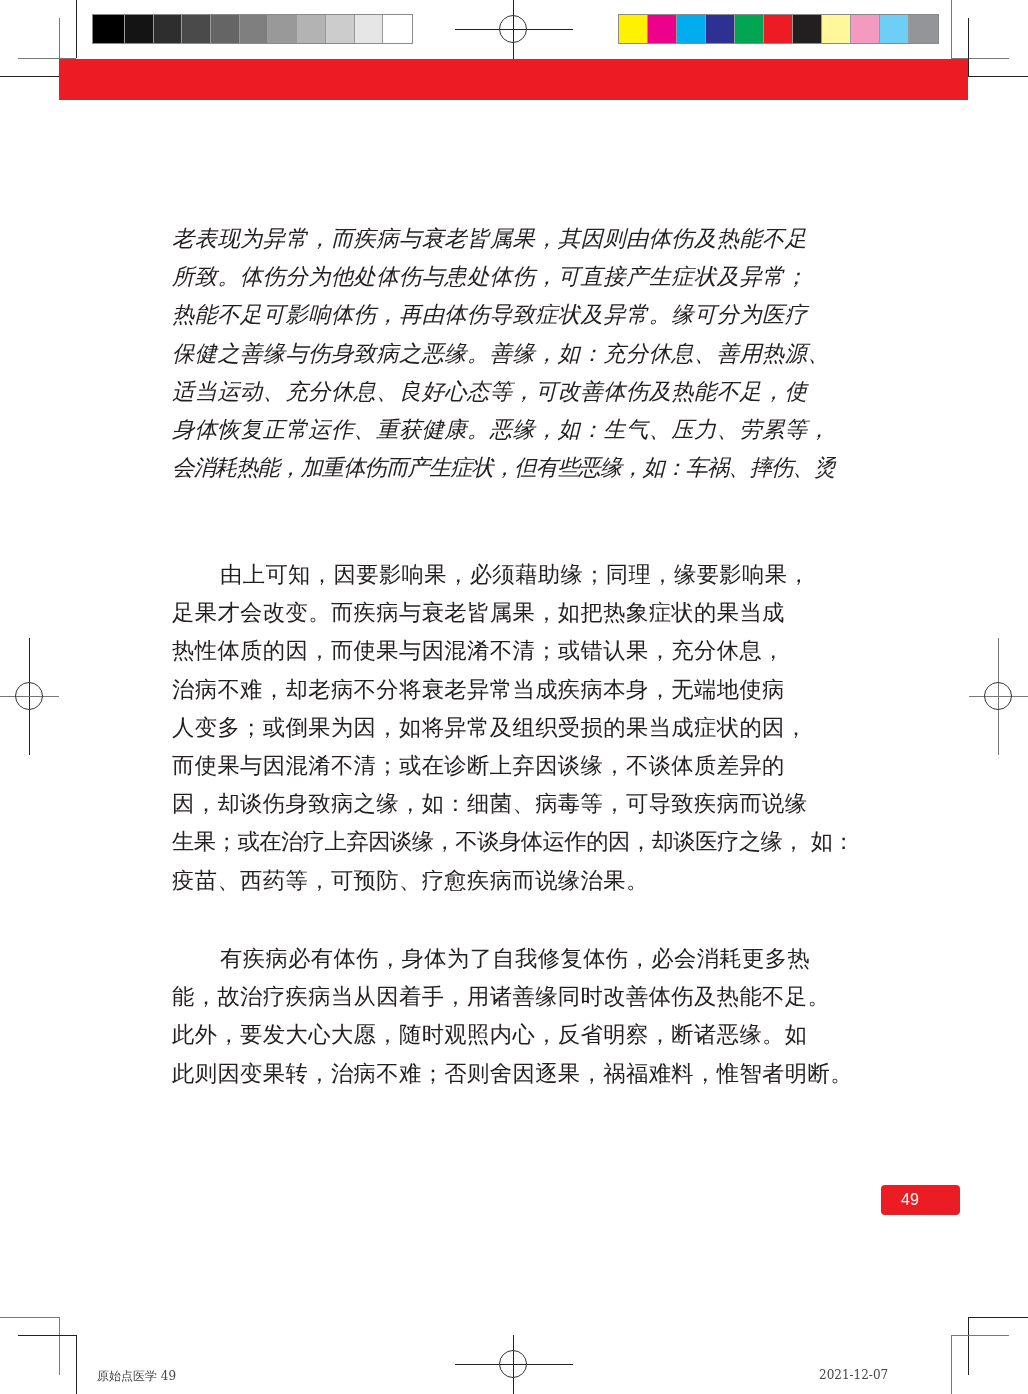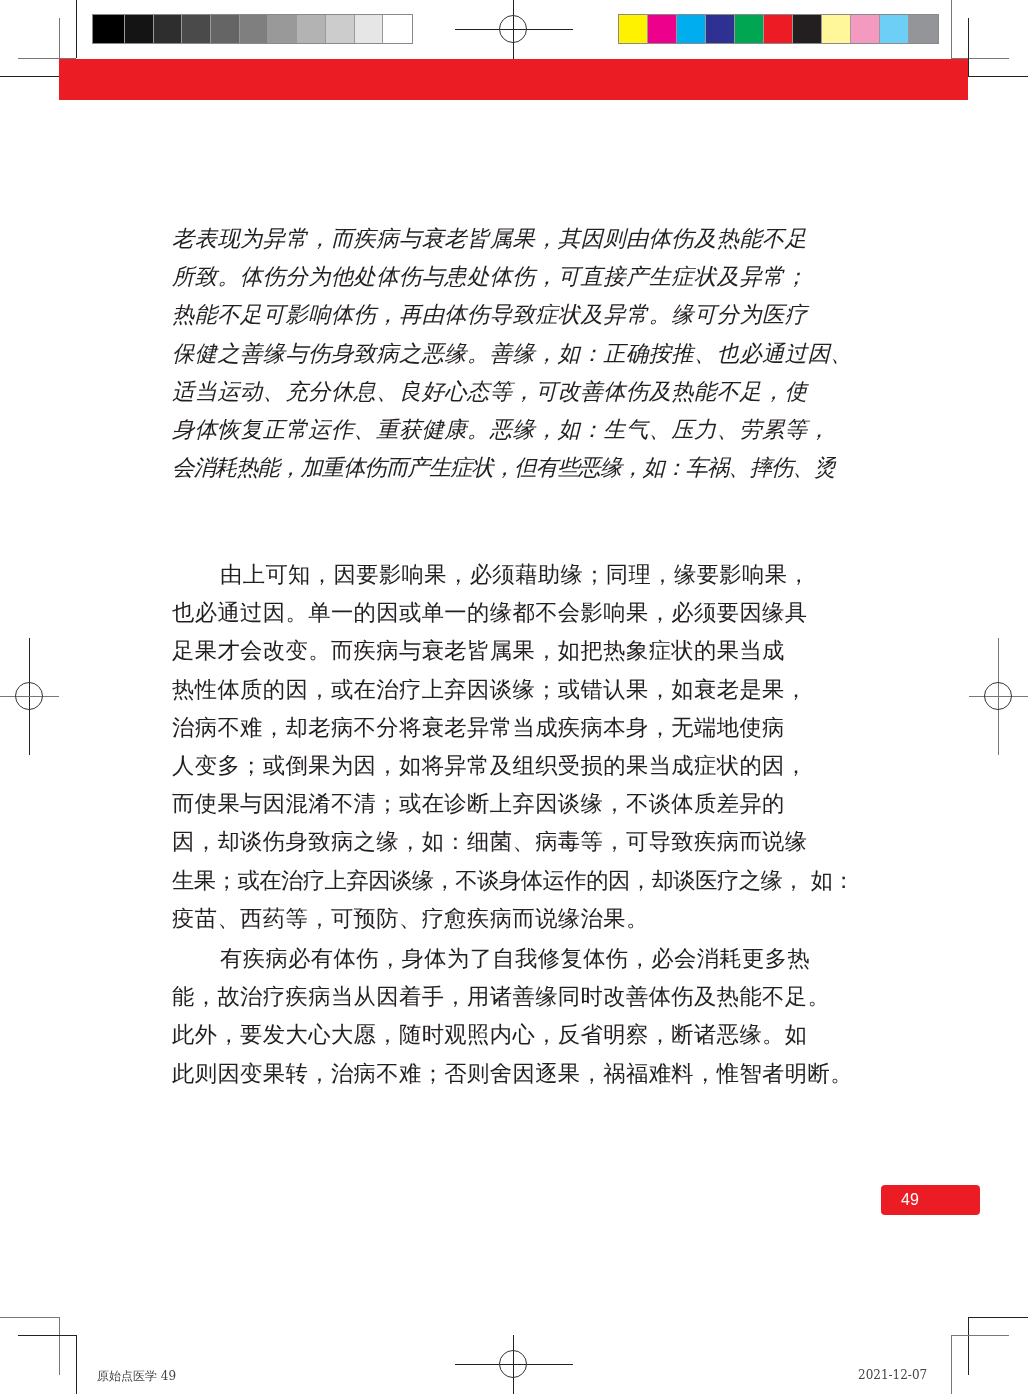--- a/index.html
+++ b/index.html
@@ -17,21 +17,21 @@
   .swatch:last-child { border-right:none; }
   .red-band { position:absolute; left:59px; top:59px; width:909px; height:41px; background:#ec1c24; }
   .reg-mark { position:absolute; width:28px; height:28px; border:1.3px solid #333; border-radius:50%; box-sizing:border-box; }
   .text-block {
     position:absolute; left:172px; width:720px;
     font-size:22.3px; line-height:38.2px; letter-spacing:0.4px;
     white-space:nowrap; color:#231f20;
   }
   .para-line { display:block; height:38.2px; }
   .page-badge {
-    position:absolute; left:881px; top:1185px; width:99px; height:30px;
+    position:absolute; left:881px; top:1185px; width:79px; height:30px;
     background:#ec1c24; border-radius:4px; color:#fff;
     font-family:"Liberation Sans", sans-serif; font-size:16px;
     line-height:30px; box-sizing:border-box; padding-left:20px;
   }
   .footer-text {
     position:absolute; top:1368px; font-family:"DejaVu Serif", "Liberation Serif", serif;
     font-size:12px; color:#444;
   }
 </style>
 </head>
@@ -94,31 +94,30 @@
 <div>
   <div class="line-v line-g" style="left:998px; top:638px; height:117px; background:#777;"></div>
   <div class="line-h line-g" style="left:969px; top:696px; width:59px; background:#777;"></div>
   <div class="reg-mark" style="left:984px; top:682px;"></div>
 </div>
 
 <div class="text-block" style="top:219px;font-style:italic;">
   <span class="para-line">老表现为异常，而疾病与衰老皆属果，其因则由体伤及热能不足</span>
   <span class="para-line">所致。体伤分为他处体伤与患处体伤，可直接产生症状及异常；</span>
   <span class="para-line">热能不足可影响体伤，再由体伤导致症状及异常。缘可分为医疗</span>
-  <span class="para-line">保健之善缘与伤身致病之恶缘。善缘，如：正确按推、也必通过因、</span>
+  <span class="para-line">保健之善缘与伤身致病之恶缘。善缘，如：充分休息、善用热源、</span>
   <span class="para-line">适当运动、充分休息、良好心态等，可改善体伤及热能不足，使</span>
   <span class="para-line">身体恢复正常运作、重获健康。恶缘，如：生气、压力、劳累等，</span>
   <span class="para-line" style="letter-spacing:-0.9px;">会消耗热能，加重体伤而产生症状，但有些恶缘，如：车祸、摔伤、烫</span>
 </div>
 
 <div class="text-block" style="top:555px;">
   <span class="para-line" style="padding-left:48px;">由上可知，因要影响果，必须藉助缘；同理，缘要影响果，</span>
-  <span class="para-line">也必通过因。单一的因或单一的缘都不会影响果，必须要因缘具</span>
   <span class="para-line">足果才会改变。而疾病与衰老皆属果，如把热象症状的果当成</span>
-  <span class="para-line">热性体质的因，或在治疗上弃因谈缘；或错认果，如衰老是果，</span>
+  <span class="para-line">热性体质的因，而使果与因混淆不清；或错认果，充分休息，</span>
   <span class="para-line">治病不难，却老病不分将衰老异常当成疾病本身，无端地使病</span>
   <span class="para-line">人变多；或倒果为因，如将异常及组织受损的果当成症状的因，</span>
   <span class="para-line">而使果与因混淆不清；或在诊断上弃因谈缘，不谈体质差异的</span>
   <span class="para-line">因，却谈伤身致病之缘，如：细菌、病毒等，可导致疾病而说缘</span>
   <span class="para-line" style="letter-spacing:-0.5px;">生果；或在治疗上弃因谈缘，不谈身体运作的因，却谈医疗之缘， 如：</span>
   <span class="para-line">疫苗、西药等，可预防、疗愈疾病而说缘治果。</span>
 </div>
 
 <div class="text-block" style="top:939px;">
   <span class="para-line" style="padding-left:48px;">有疾病必有体伤，身体为了自我修复体伤，必会消耗更多热</span>
@@ -141,13 +140,13 @@
   <div class="line-h line-g" style="left:951px; top:1335px; width:58px; background:#777;"></div>
   <div class="line-v line-g" style="left:951px; top:1335px; height:59px; background:#777;"></div>
 </div>
 <div>
   <div class="line-h" style="left:455px; top:1364px; width:118px;"></div>
   <div class="line-v" style="left:513px; top:1335px; height:59px;"></div>
   <div class="reg-mark" style="left:499px; top:1350px;"></div>
 </div>
 
 <div class="footer-text" style="left:97px;">原始点医学 49</div>
-<div class="footer-text" style="left:819px;margin-left:39px;">2021-12-07</div>
+<div class="footer-text" style="left:819px;">2021-12-07</div>
 
 </body></html>

